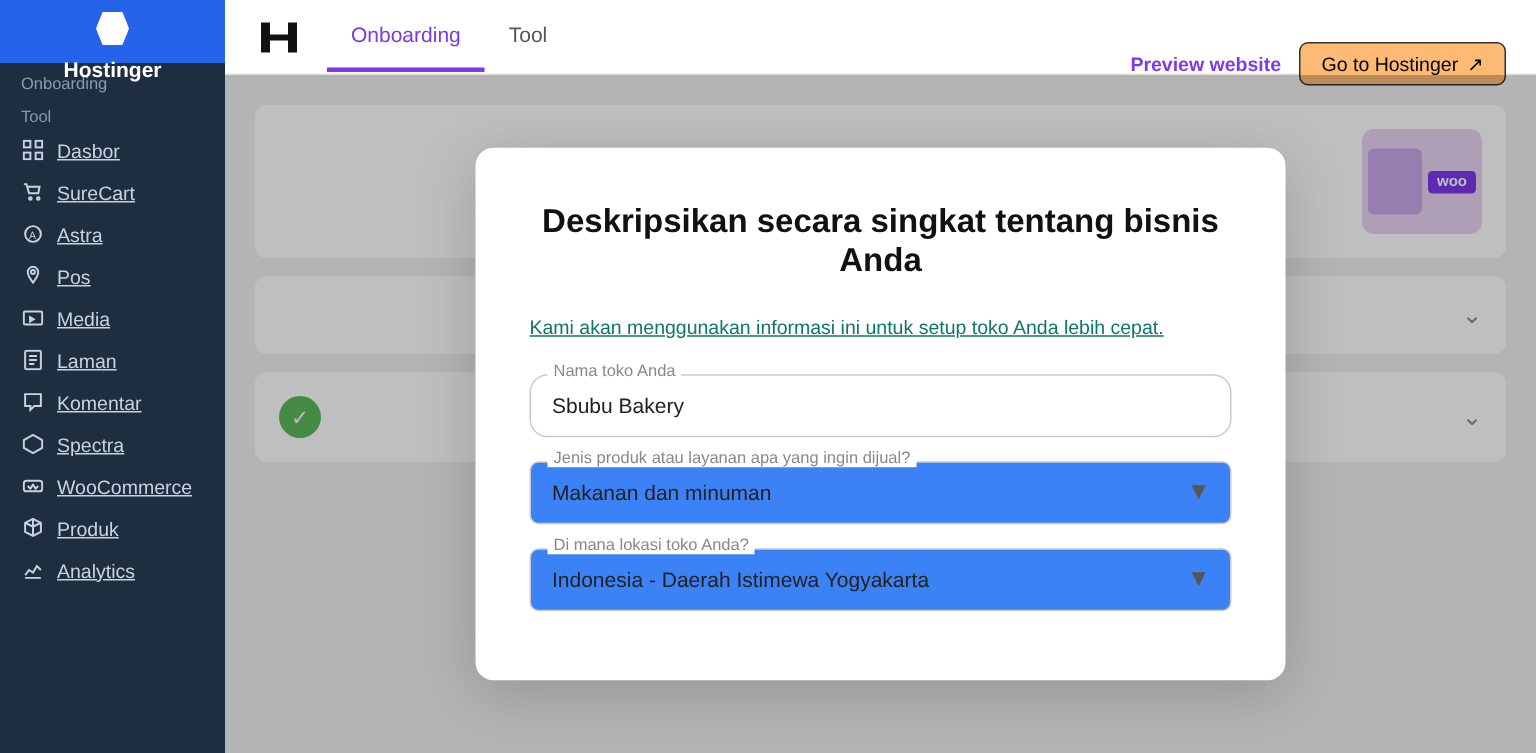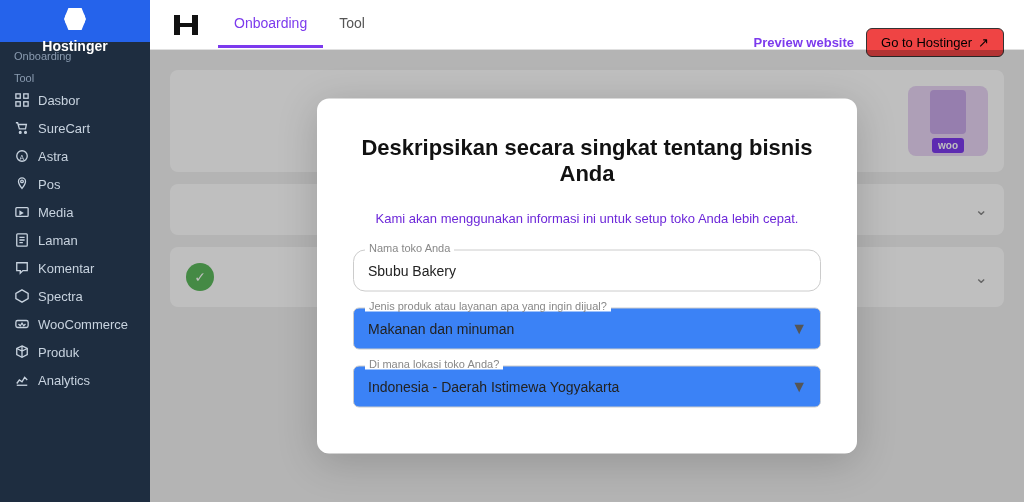--- a/index.html
+++ b/index.html
@@ -42,20 +42,21 @@
       padding: 8px 14px 2px;
     }
     .sidebar-item {
       display: flex;
       align-items: center;
       gap: 8px;
       padding: 6px 14px;
       font-size: 13px;
       color: #c8d3df;
       cursor: pointer;
+      text-decoration: underline;
     }
     .sidebar-item .icon {
       width: 16px; height: 16px;
       display: flex; align-items: center; justify-content: center;
       flex-shrink: 0;
     }
     .sidebar-item .icon svg { width: 14px; height: 14px; }
 
     
     .main {
@@ -112,21 +113,21 @@
       background: none;
       border: none;
       cursor: pointer;
     }
     .btn-go-hostinger {
       border: 1.5px solid #333;
       border-radius: 6px;
       padding: 6px 14px;
       font-size: 13px;
       font-weight: 500;
-      background: #ef4444;
+      background: #fdba74;
       cursor: pointer;
       display: flex;
       align-items: center;
       gap: 6px;
     }
 
     
     .content-area {
       flex: 1;
       position: relative;
@@ -192,23 +193,23 @@
     }
     .modal-title {
       font-size: 22px;
       font-weight: 700;
       color: #111;
       text-align: center;
       margin-bottom: 24px;
     }
     .modal-subtitle {
       font-size: 13px;
-      color: #6d28d9;
-      text-align: center;
+      color: #0f766e;
       margin-bottom: 24px;
+      text-decoration: underline;
     }
     .form-field {
       margin-bottom: 16px;
       position: relative;
     }
     .form-field label {
       position: absolute;
       top: -8px;
       left: 12px;
       background: white;
@@ -420,21 +421,21 @@
       </button>
     </div>
   </nav>
 
   <div class="content-area">
 
     <div class="bg-cards">
       <div class="bg-card">
         <div></div>
         <div class="bg-card-right">
-          <div style="display:flex;flex-direction:column;align-items:center;gap:4px;">
+          <div style="display:flex;flex-direction:row;align-items:center;gap:4px;">
             <div style="width:36px;height:44px;background:#c8a8e8;border-radius:4px;"></div>
             <div class="woo-badge">woo</div>
           </div>
         </div>
       </div>
       <div class="bg-card">
         <div></div>
         <span class="chevron-down">⌄</span>
       </div>
       <div class="bg-card">

